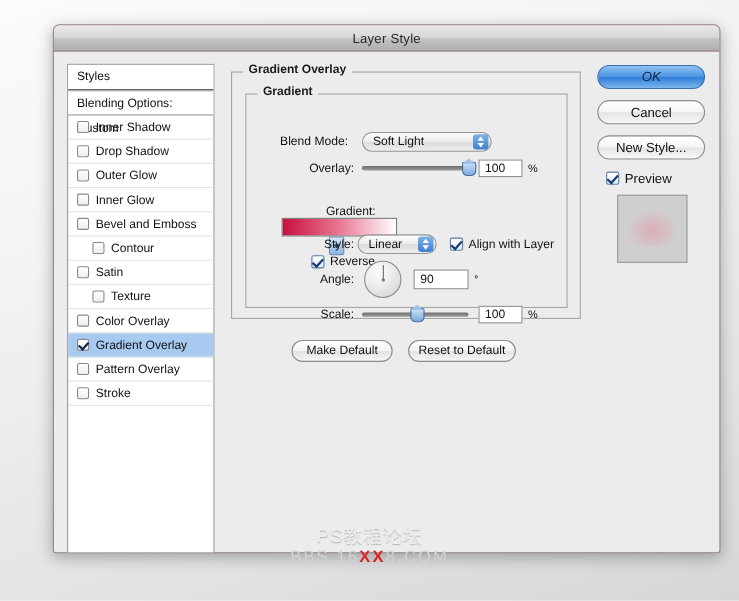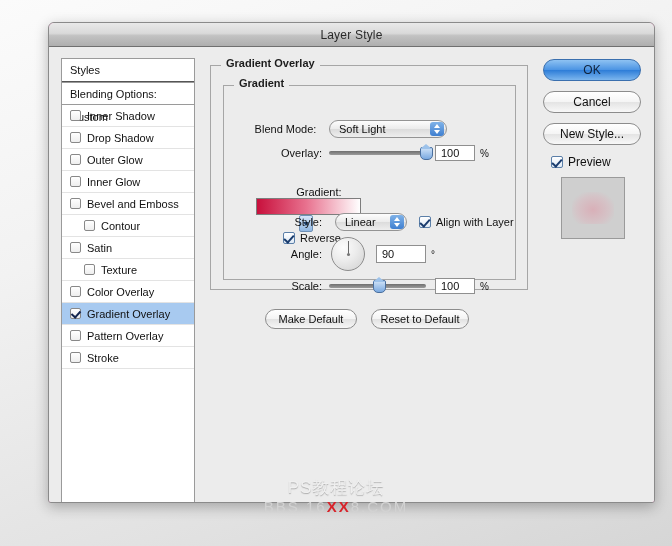--- a/index.html
+++ b/index.html
@@ -330,20 +330,21 @@
     border-radius: 11px;
     display:flex;align-items:center;justify-content:center;
     font-size:12px;
     box-sizing:border-box;
     margin-bottom: 10px;
   }
   .big-btn.primary {
     background: linear-gradient(to bottom,#8ec2f2 0%,#4d95e4 48%,#2f7ed8 52%,#7cb6ee 100%);
     border: 1px solid #3a6fae;
     color: #10243d;
+    font-style: italic;
   }
   .big-btn.normal {
     background: linear-gradient(to bottom,#ffffff 0%,#f5f5f5 48%,#e4e4e4 52%,#f8f8f8 100%);
     border: 1px solid #8c8c8c;
     color: #111;
   }
   #preview-row {
     display:flex;align-items:center;gap:5px;
     margin-top: 2px;
     margin-left: 8px;
@@ -492,21 +493,21 @@
         <span class="tri-down" style="border-top-color:#1d3f68;"></span>
       </div>
       <div style="display:flex;align-items:center;gap:5px;margin-left:14px;">
         <span class="aqua-cbx"></span>
         <span style="font-size:11px;">Reverse</span>
       </div>
     </div>
 
     <div class="ctl-row" style="left:200px; top:166px;">
       <span class="ctl-label" style="width:73px;">Style:</span>
-      <div class="popup" style="width:72px; margin-left:13px;">
+      <div class="popup" style="width:72px; margin-left:3px;">
         <span>Linear</span>
         <span class="arrows">
           <span class="tri-up"></span>
             <span class="tri-down"></span>
         </span>
       </div>
       <div style="display:flex;align-items:center;gap:5px;margin-left:12px;">
         <span class="aqua-cbx"></span>
         <span style="font-size:11px;">Align with Layer</span>
       </div>

